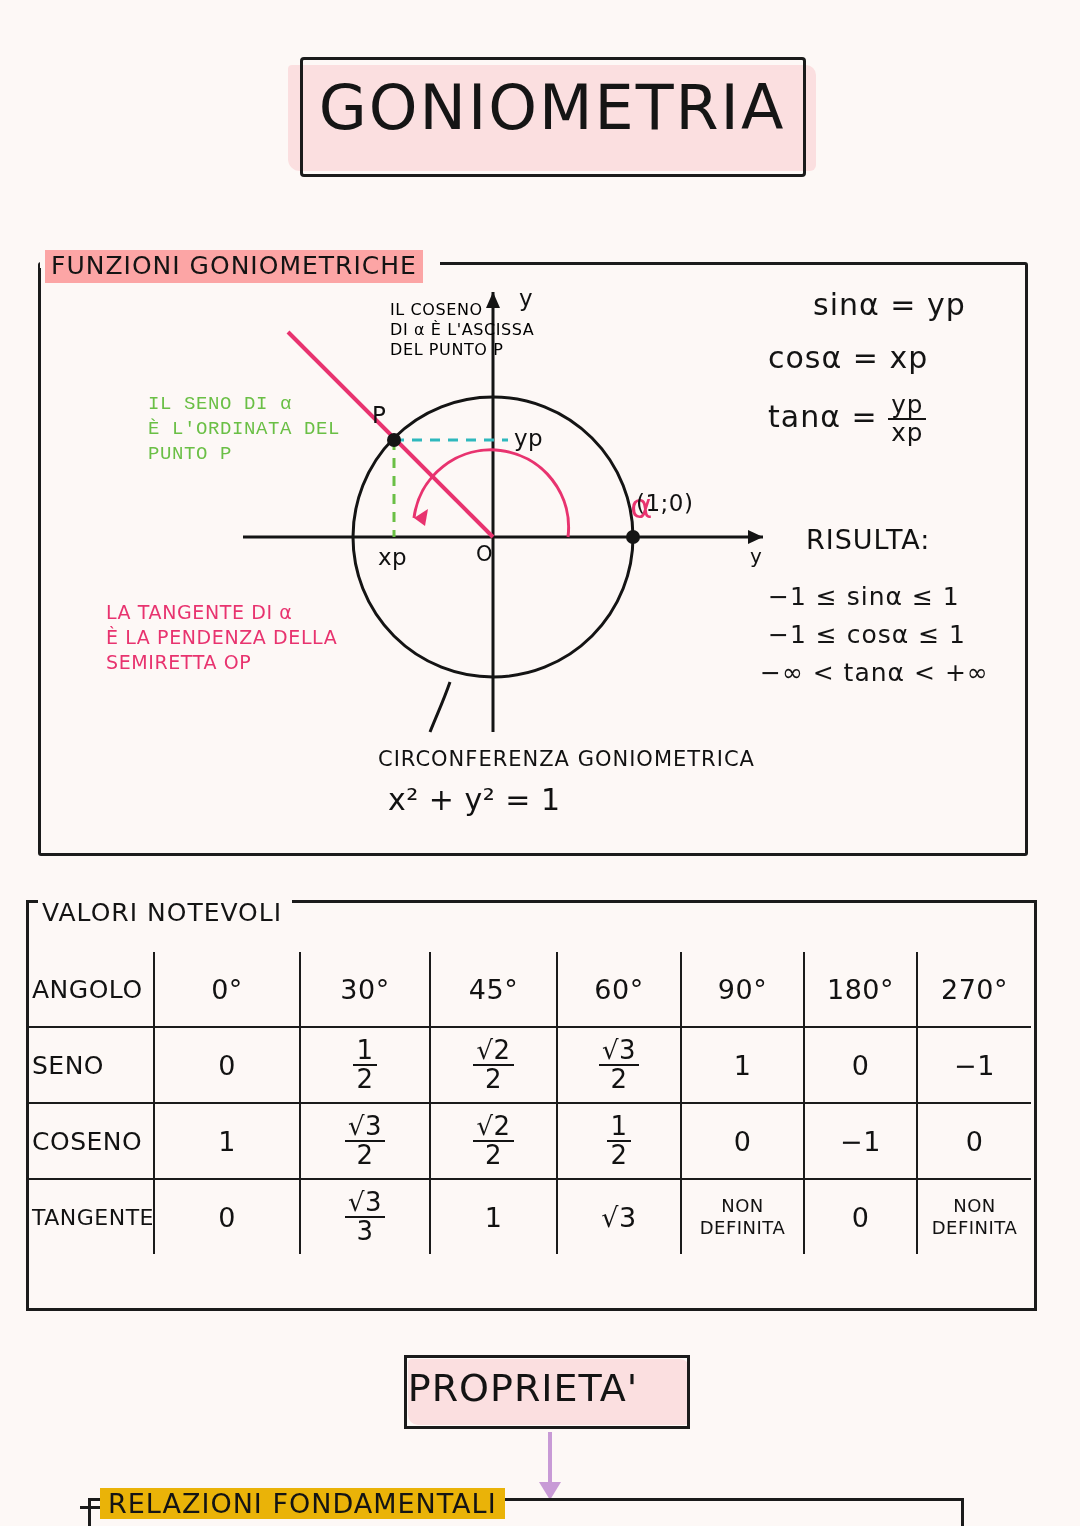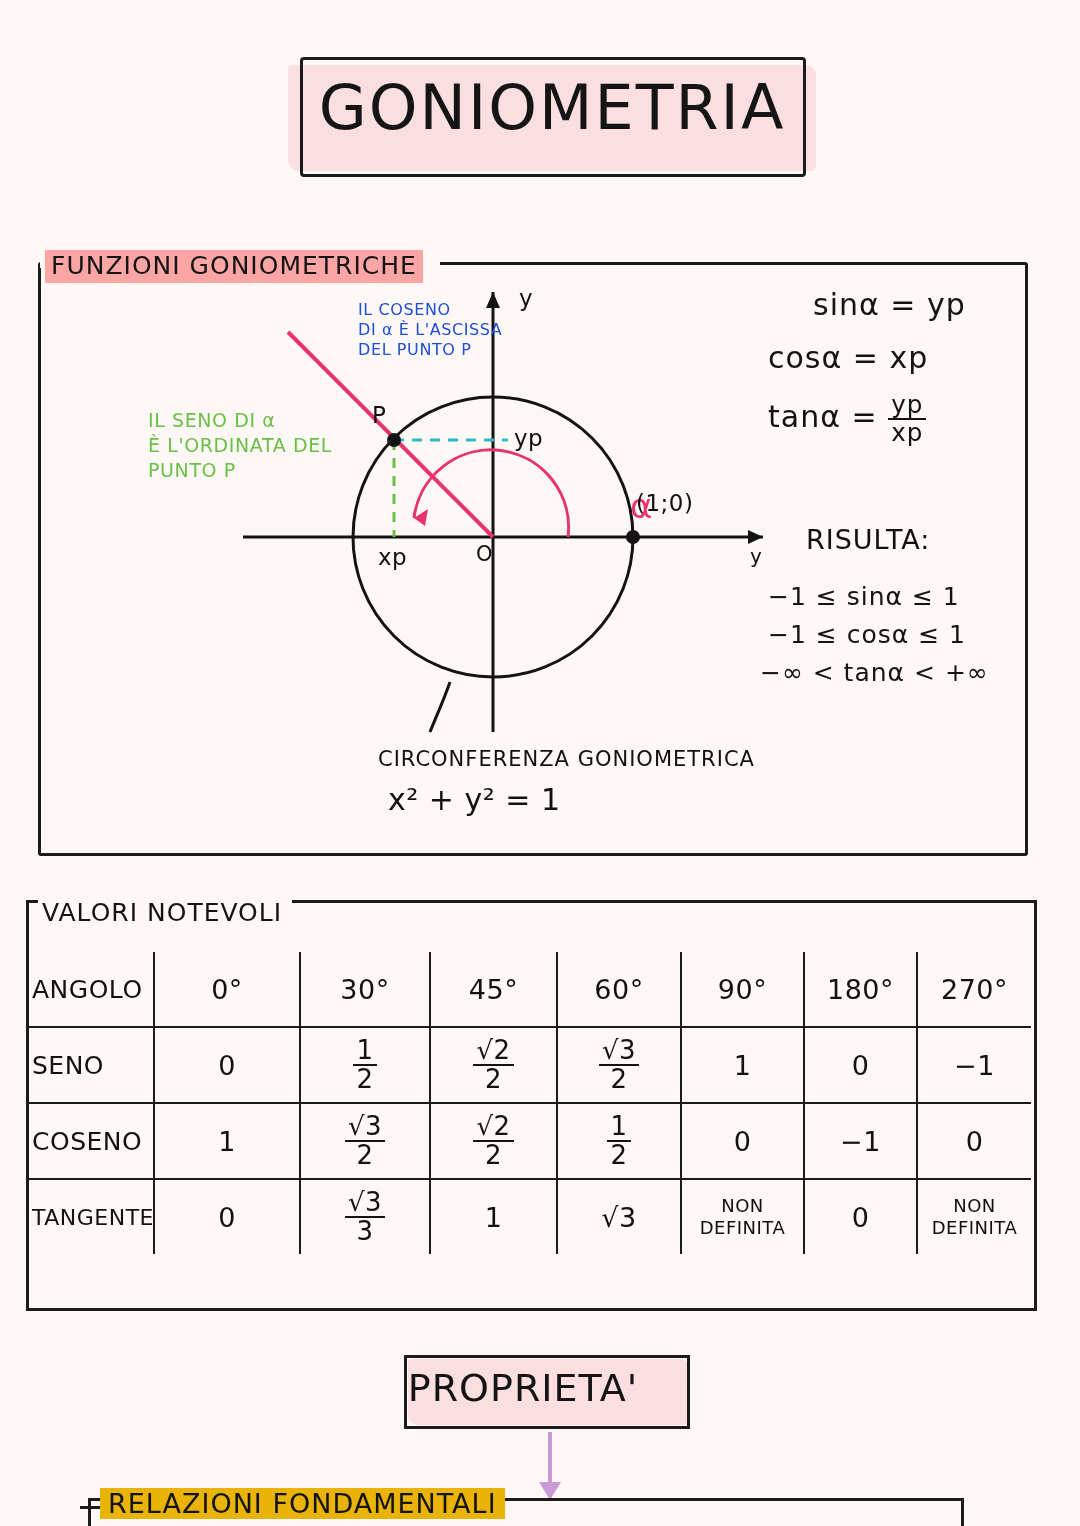--- a/index.html
+++ b/index.html
@@ -88,21 +88,21 @@
     height: 588px;
   }
   .note {
     position: absolute;
     font-size: 19px;
     line-height: 25px;
     letter-spacing: 0.6px;
     white-space: pre-line;
   }
   .note.green { color: #6abf45; }
-  .note.teal { color: #1d4ed8; font-size: 16px; line-height: 20px;}
+  .note.teal { color: #000000; font-size: 16px; line-height: 20px; margin-left: 32px;}
   .note.pink { color: #e8336f; }
   .lbl {
     position: absolute;
     font-size: 23px;
     color: #111;
     letter-spacing: 0.5px;
   }
   .formula {
     position: absolute;
     font-size: 30px;
@@ -263,26 +263,29 @@
     <line x1="356" y1="178" x2="470" y2="178" stroke="#2fb8bd" stroke-width="3" stroke-dasharray="10 8"></line>
     <line x1="356" y1="178" x2="356" y2="275" stroke="#6abf45" stroke-width="3" stroke-dasharray="10 8"></line>
 
     <circle cx="356" cy="178" r="7" fill="#141414"></circle>
 
     <circle cx="595" cy="275" r="7" fill="#141414"></circle>
 
     <path d="M 412 420 C 405 440 400 450 392 470" fill="none" stroke="#141414" stroke-width="3"></path>
   </svg>
 
-  <div class="note green" style="left:110px; top:146px;">IL SENO DI α
+  <div class="note green" style="left:110px; top:130px;font-family:Liberation Mono, monospace;">IL SENO DI α
 È L'ORDINATA DEL
 PUNTO P</div>
   <div class="note teal" style="left:320px; top:38px;">IL COSENO
 DI α È L'ASCISSA
 DEL PUNTO P</div>
+  <div class="note pink" style="left:68px; top:338px;">LA TANGENTE DI α
+È LA PENDENZA DELLA
+SEMIRETTA OP</div>
 
   <div class="lbl" style="left:334px; top:140px;">P</div>
   <div class="lbl" style="left:476px; top:163px;">yp</div>
   <div class="lbl" style="left:340px; top:282px;">xp</div>
   <div class="lbl" style="left:438px; top:280px; font-size:21px;">O</div>
   <div class="lbl" style="left:481px; top:23px;">y</div>
   <div class="lbl" style="left:712px; top:282px; font-size:20px;">y</div>
   <div class="lbl" style="left:592px; top:224px; color:#e8336f; font-size:34px;">α</div>
   <div class="lbl" style="left:598px; top:228px;">(1;0)</div>
 

